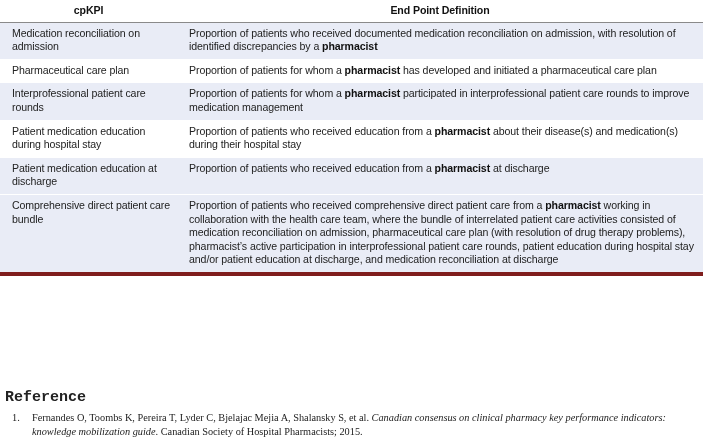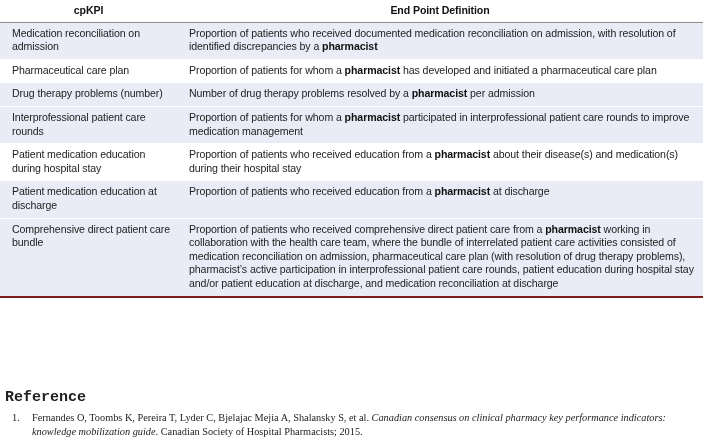--- a/index.html
+++ b/index.html
@@ -17,21 +17,21 @@
       text-align: center; font-weight: bold; color: #111;
       padding: 4px 6px 4px 6px; height: 22px; vertical-align: top;
       border-bottom: 1px solid #8a8a8a;
     }
     .kpi-table td {
       vertical-align: top; padding: 4px 6px 5px 12px;
       border-bottom: 1px solid #ffffff;
     }
     .kpi-table td.col-kpi { width: 177px; }
     .kpi-table tr.shaded td { background: #e9ecf6; }
-    .kpi-table tr.last td { border-bottom: 2px solid #7f1d1d; }
+    .kpi-table tr.last td { border-bottom: 4px solid #7f1d1d; }
     .kpi-table b { font-weight: bold; color: #111; }
 
     .ref-heading {
       position: absolute; left: 5px; top: 389px;
       font-family: Liberation Mono, monospace;
       font-size: 15px; font-weight: bold; color: #222;
     }
     .ref-list {
       position: absolute; left: 0; top: 411px; width: 709px;
       font-family: "Liberation Serif", serif;
@@ -56,24 +56,20 @@
   <tbody id="table-body">
       <tr class="shaded">
         <td class="col-kpi">Medication reconciliation on admission</td>
         <td class="col-def"><span>Proportion of patients who received documented medication reconciliation on admission, with resolution of identified discrepancies by a </span><b>pharmacist</b></td>
       </tr>
       <tr>
         <td class="col-kpi">Pharmaceutical care plan</td>
         <td class="col-def"><span>Proportion of patients for whom a </span><b>pharmacist</b><span> has developed and initiated a pharmaceutical care plan</span></td>
       </tr>
       <tr class="shaded">
-        <td class="col-kpi">Drug therapy problems (number)</td>
-        <td class="col-def"><span>Number of drug therapy problems resolved by a </span><b>pharmacist</b><span> per admission</span></td>
-      </tr>
-      <tr class="shaded">
         <td class="col-kpi">Interprofessional patient care rounds</td>
         <td class="col-def"><span>Proportion of patients for whom a </span><b>pharmacist</b><span> participated in interprofessional patient care rounds to improve medication management</span></td>
       </tr>
       <tr>
         <td class="col-kpi">Patient medication education during hospital stay</td>
         <td class="col-def"><span>Proportion of patients who received education from a </span><b>pharmacist</b><span> about their disease(s) and medication(s) during their hospital stay</span></td>
       </tr>
       <tr class="shaded">
         <td class="col-kpi">Patient medication education at discharge</td>
         <td class="col-def"><span>Proportion of patients who received education from a </span><b>pharmacist</b><span> at discharge</span></td>

